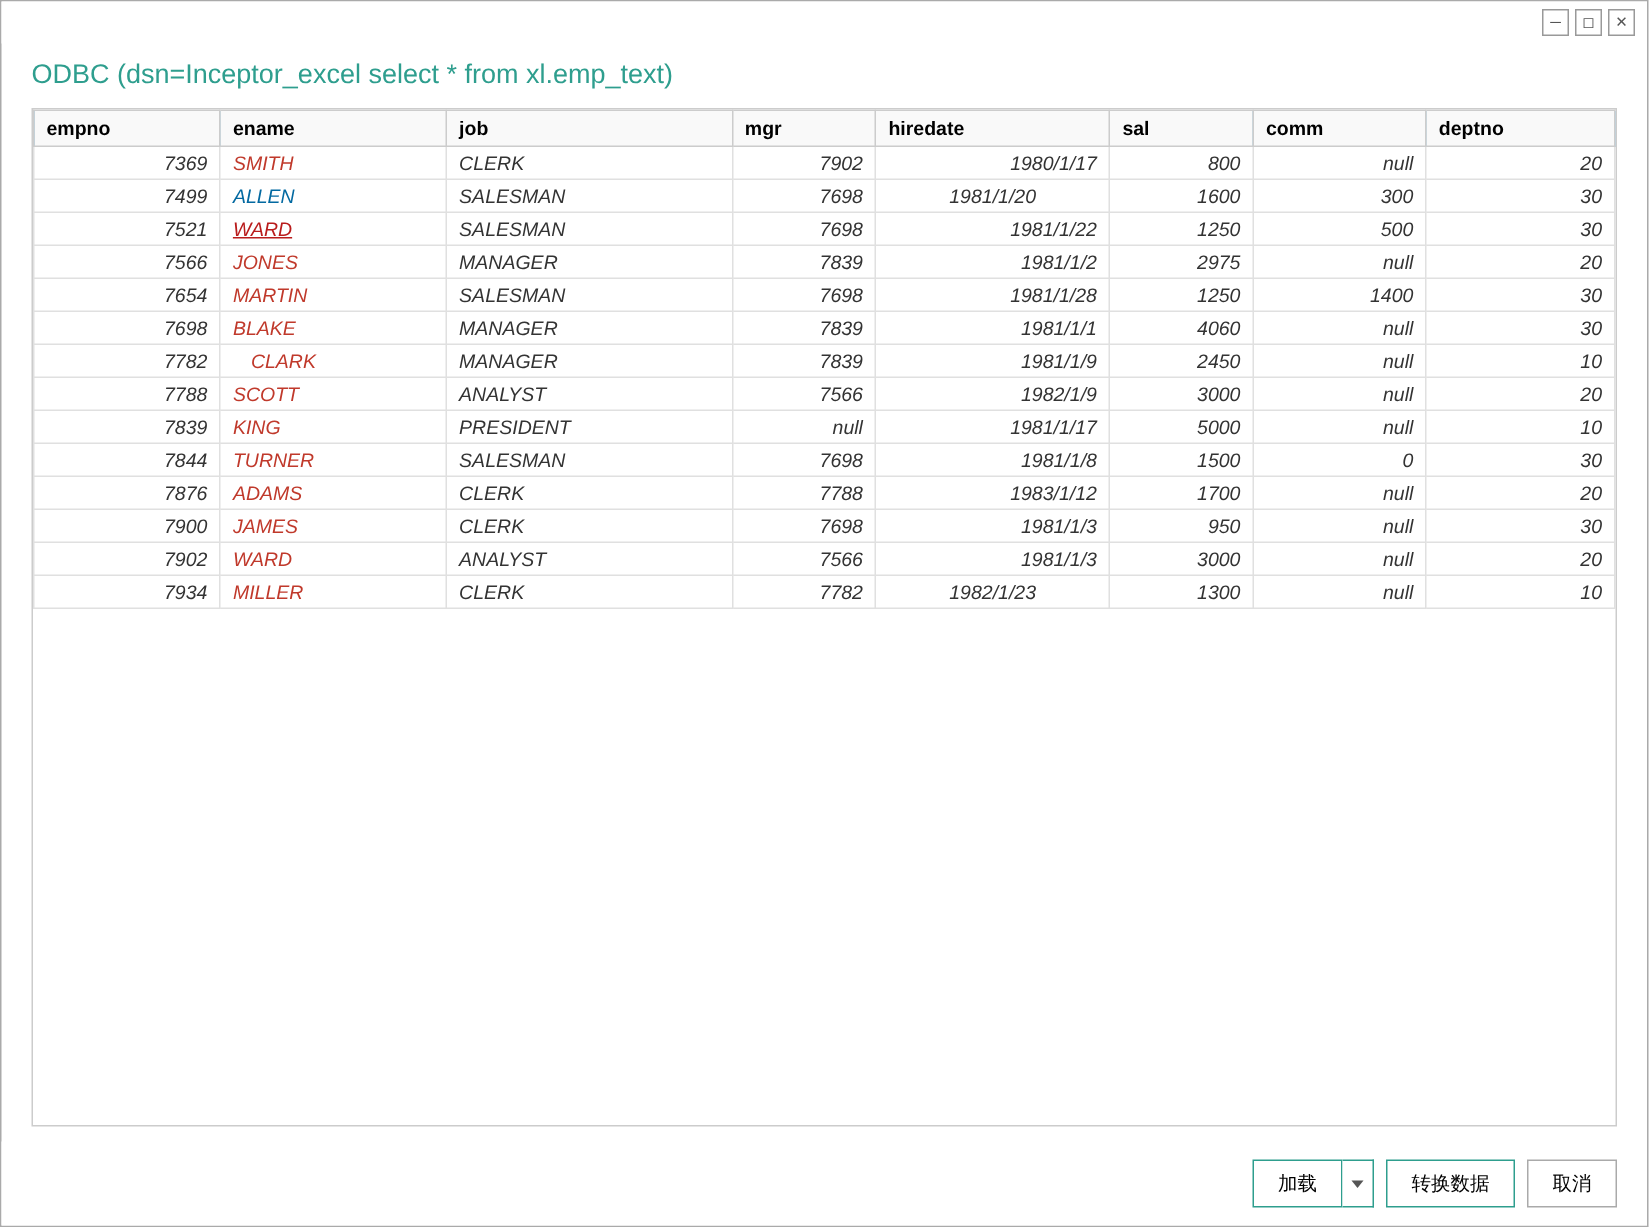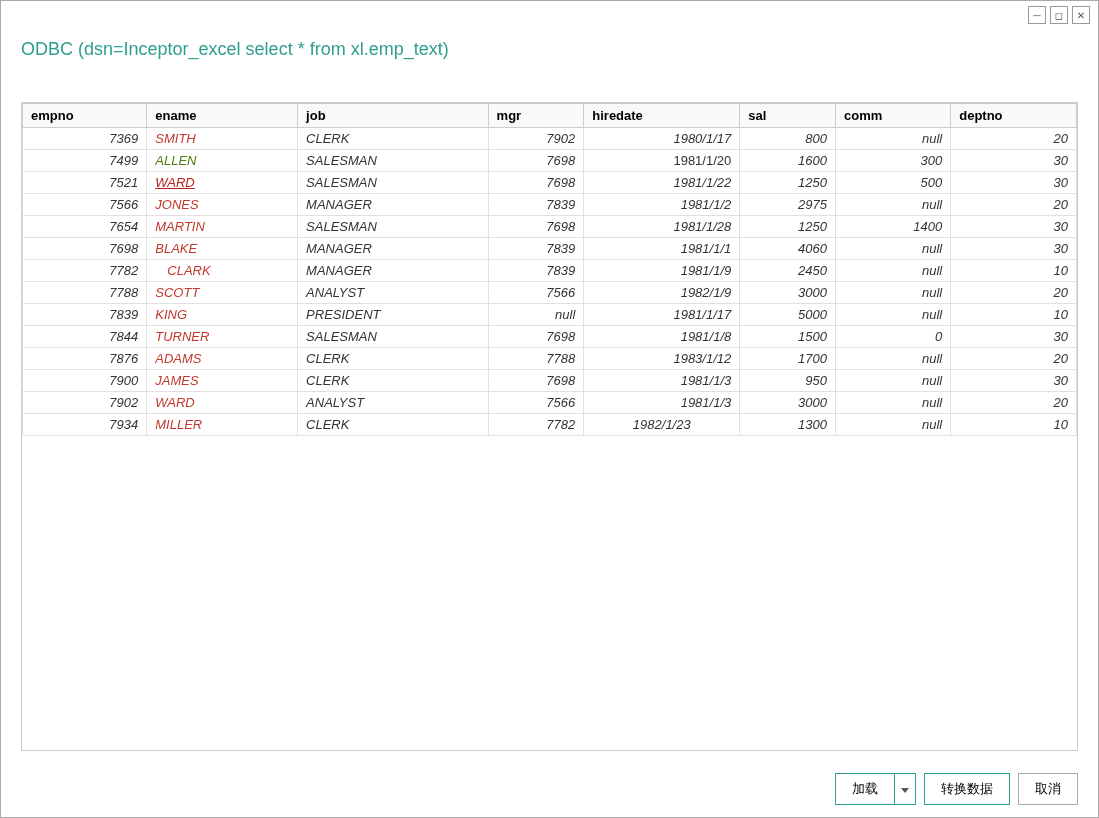--- a/index.html
+++ b/index.html
@@ -57,21 +57,20 @@
       font-size: 10px;
       color: #555;
     }
 
     .window-content {
       flex: 1;
       display: flex;
       flex-direction: column;
       padding: 10px 20px 10px 20px;
       overflow: hidden;
-      gap: 30px;
     }
 
     .window-title {
       color: #2e9e8e;
       font-size: 18px;
       font-weight: normal;
       margin-bottom: 12px;
     }
 
     .table-container {
@@ -206,24 +205,24 @@
               <td style="color: rgb(192, 57, 43); font-style: italic;">SMITH</td>
               <td style="font-style: italic;">CLERK</td>
               <td class="num" style="font-style: italic;">7902</td>
               <td style="text-align: right; font-style: italic;">1980/1/17</td>
               <td class="num" style="font-style: italic;">800</td>
               <td class="num" style="font-style: italic;">null</td>
               <td class="num" style="font-style: italic;">20</td>
             </tr>
             <tr>
               <td class="num" style="font-style: italic;">7499</td>
-              <td style="color: #4d7c0f; font-style: italic;">ALLEN</td>
+              <td style="color: #0369a1; font-style: italic;">ALLEN</td>
               <td style="font-style: italic;">SALESMAN</td>
               <td class="num" style="font-style: italic;">7698</td>
-              <td style="text-align: right; ">1981/1/20</td>
+              <td style="text-align: center; font-style: italic;">1981/1/20</td>
               <td class="num" style="font-style: italic;">1600</td>
               <td class="num" style="font-style: italic;">300</td>
               <td class="num" style="font-style: italic;">30</td>
             </tr>
             <tr>
               <td class="num" style="font-style: italic;">7521</td>
               <td style="color: #b91c1c; font-style: italic; text-decoration: underline;">WARD</td>
               <td style="font-style: italic;">SALESMAN</td>
               <td class="num" style="font-style: italic;">7698</td>
               <td style="text-align: right; font-style: italic;">1981/1/22</td>

